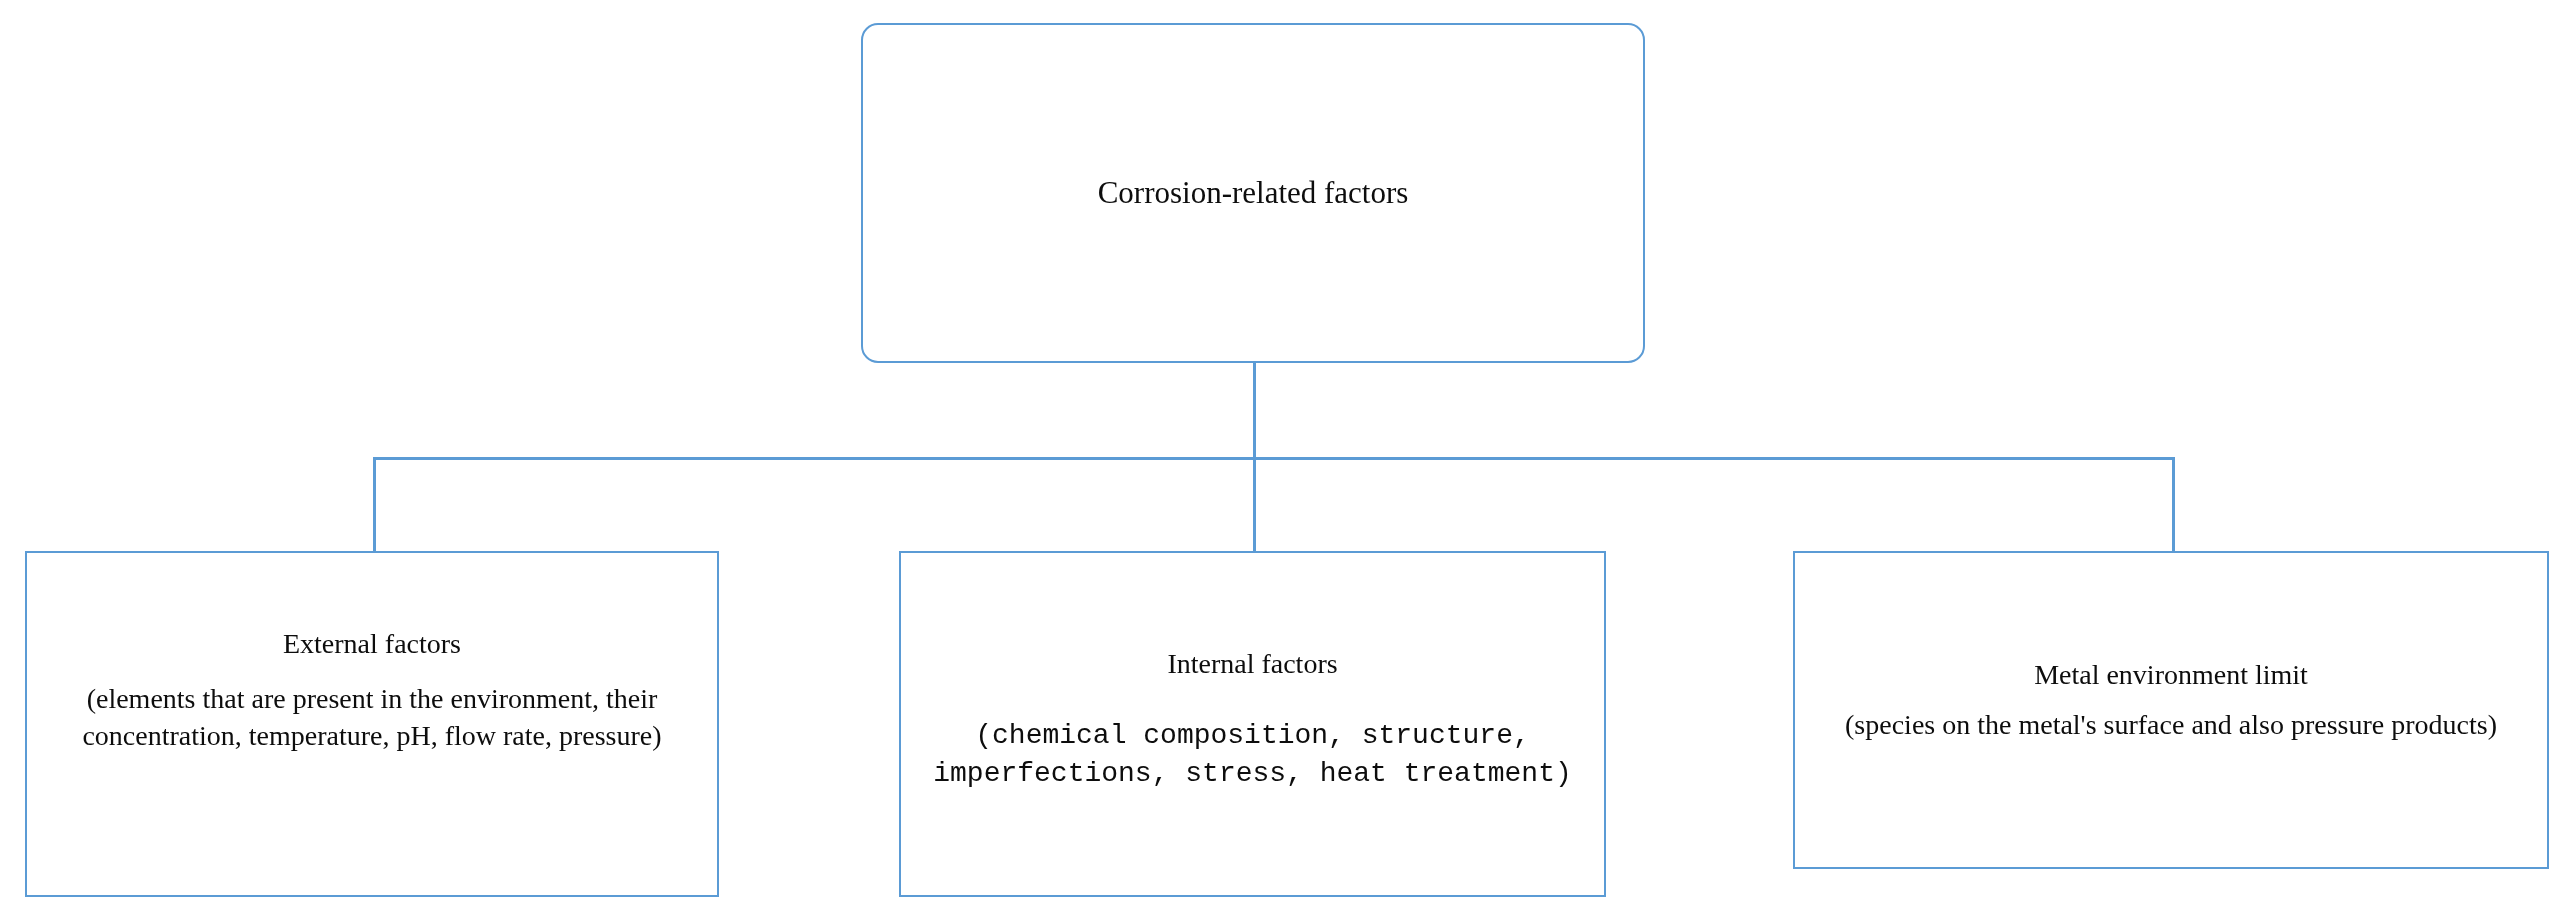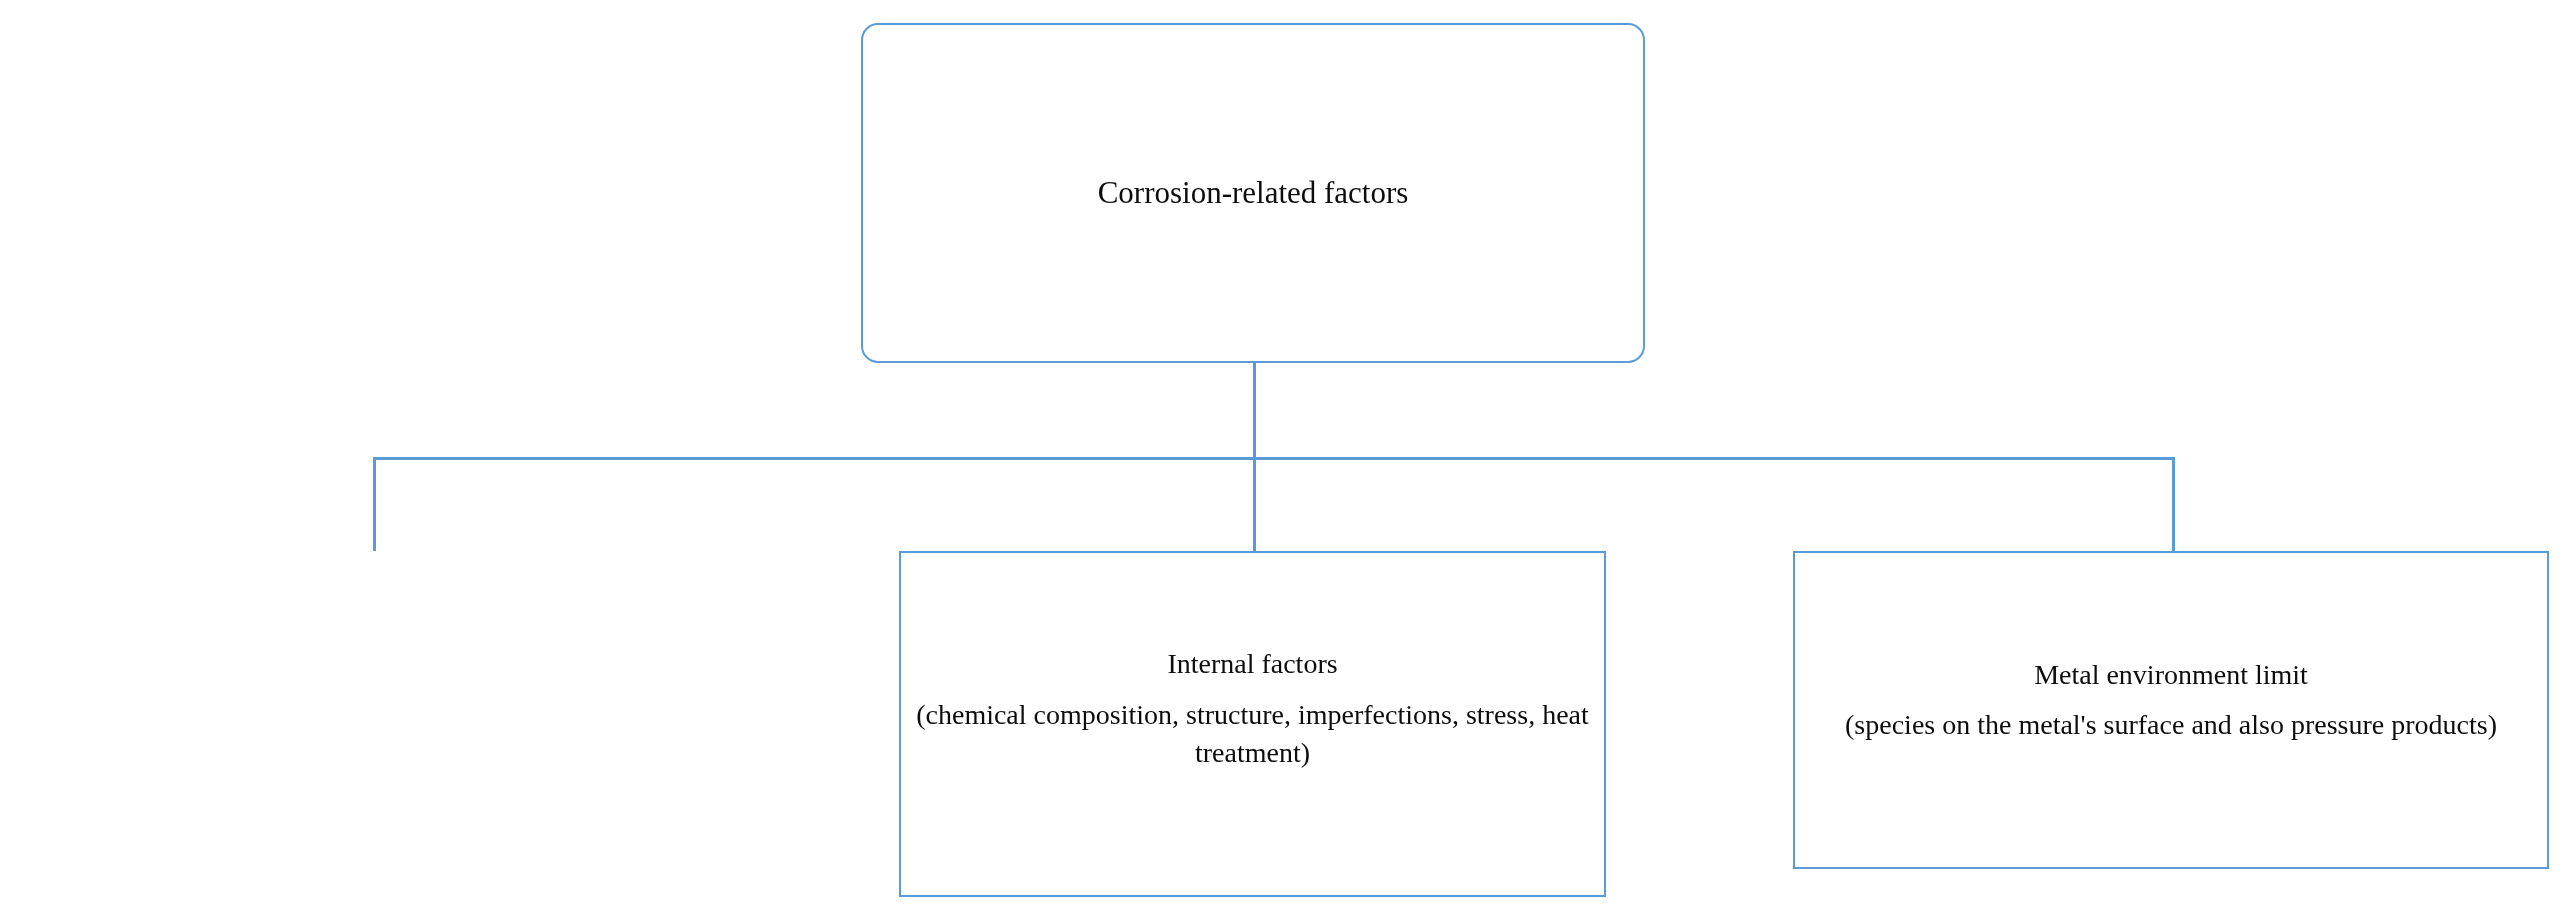--- a/index.html
+++ b/index.html
@@ -74,22 +74,23 @@
 
   #node-internal {
     left: 899px;
     top: 551px;
     width: 707px;
     height: 346px;
     justify-content: flex-start;
     padding-top: 93px;
   }
   #node-internal .node-subtitle {
-    margin-top: 15px;
+    margin-top: 36px;
     padding: 0 6.2px;
+    font-family: Liberation Mono, monospace;
   }
 
   #node-metal {
     left: 1793px;
     top: 551px;
     width: 756px;
     height: 318px;
     justify-content: flex-start;
     padding-top: 104px;
   }
@@ -145,20 +146,24 @@
   <div class="connector v" id="connector-root-stem"></div>
   <div class="connector h" id="connector-bus"></div>
   <div class="connector v" id="connector-drop-external"></div>
   <div class="connector v" id="connector-drop-internal"></div>
   <div class="connector v" id="connector-drop-metal"></div>
 
   <div class="node-box" id="node-root">
     <div class="node-title">Corrosion-related factors</div>
   </div>
 
+  <div class="node-box" id="node-external">
+    <div class="node-title">External factors</div>
+    <div class="node-subtitle">(elements that are present in the environment, their concentration, temperature, pH, flow rate, pressure)</div>
+  </div>
 
   <div class="node-box" id="node-internal">
     <div class="node-title">Internal factors</div>
     <div class="node-subtitle">(chemical composition, structure, imperfections, stress, heat treatment)</div>
   </div>
 
   <div class="node-box" id="node-metal">
     <div class="node-title">Metal environment limit</div>
     <div class="node-subtitle">(species on the metal's surface and also pressure products)</div>
   </div>

